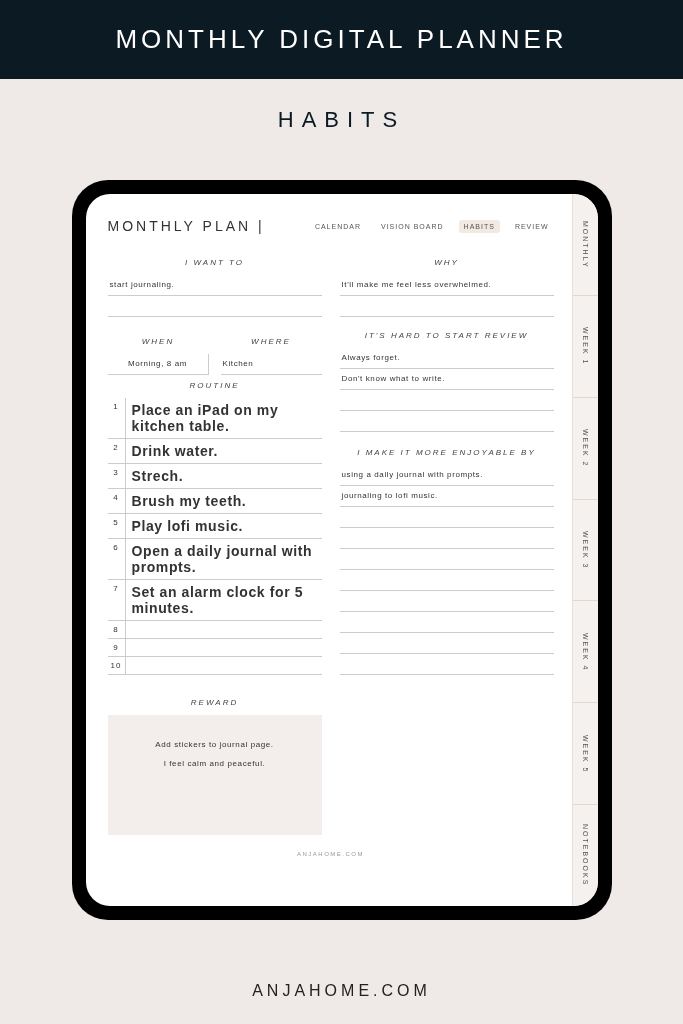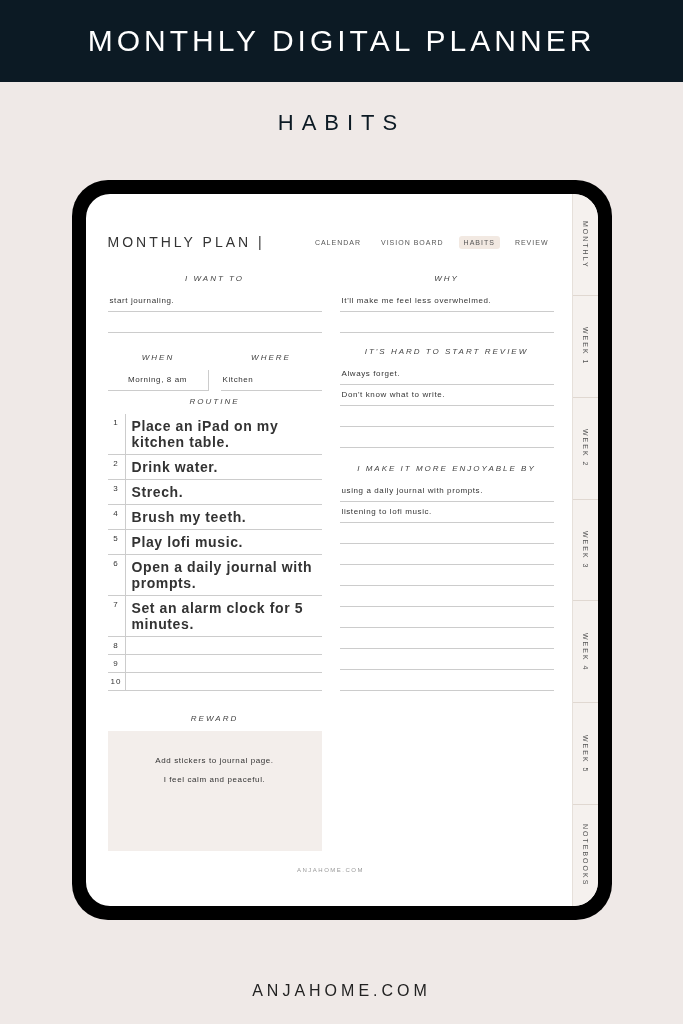--- a/index.html
+++ b/index.html
@@ -9,21 +9,21 @@
     background: #efe9e7;
     font-family: Arial, Helvetica, sans-serif;
     overflow: hidden;
     position: relative;
   }
   .top-bar {
     background: #0c1a24;
     color: #fff;
     text-align: center;
     letter-spacing: 4px;
-    font-size: 30px;
+    font-size: 26px;
     padding: 24px 0;
     font-weight: 400;
   }
   .subtitle {
     text-align: center;
     color: #0c1a24;
     letter-spacing: 8px;
     font-size: 22px;
     padding: 28px 0 10px 0;
   }
@@ -52,21 +52,21 @@
     width: 100%;
     height: 100%;
     background: #fff;
     border-radius: 24px;
     display: flex;
     overflow: hidden;
     position: relative;
   }
   .page {
     flex: 1;
-    padding: 40px 18px 8px 22px;
+    padding: 24px 18px 8px 22px;
     font-size: 8px;
     color: #333;
     letter-spacing: 1px;
     overflow: hidden;
   }
   .side-tabs {
     width: 26px;
     background: #f5f1ee;
     border-left: 1px solid #e6e0da;
     display: flex;
@@ -263,21 +263,21 @@
           <div id="hard-lines">
               <div class="line">Always forget.</div>
               <div class="line">Don't know what to write.</div>
               <div class="line">&nbsp;</div>
               <div class="line">&nbsp;</div>
             </div>
 
           <div class="section-head" style="margin-top:16px;">I MAKE IT MORE ENJOYABLE BY</div>
           <div id="enjoy-lines">
               <div class="line">using a daily journal with prompts.</div>
-              <div class="line">listening to lofi music.</div>
+              <div class="line">journaling to lofi music.</div>
               <div class="line">&nbsp;</div>
               <div class="line">&nbsp;</div>
               <div class="line">&nbsp;</div>
               <div class="line">&nbsp;</div>
               <div class="line">&nbsp;</div>
               <div class="line">&nbsp;</div>
               <div class="line">&nbsp;</div>
               <div class="line">&nbsp;</div>
             </div>
         </div>

